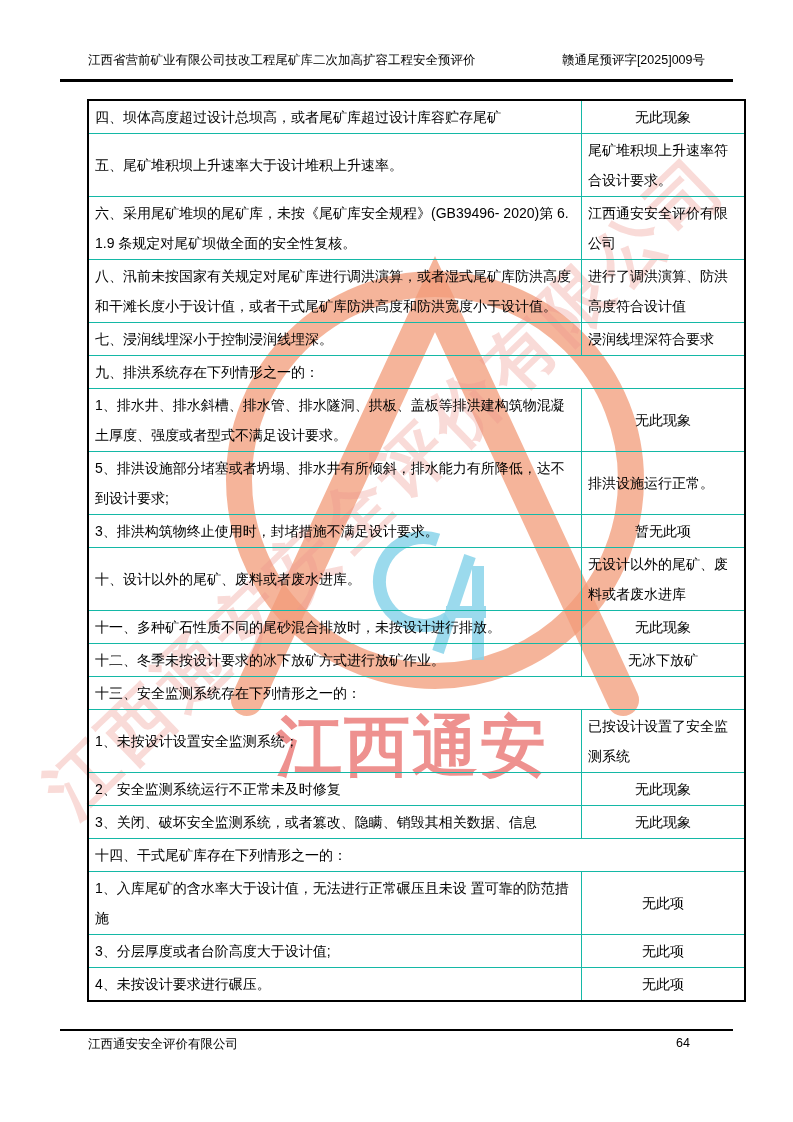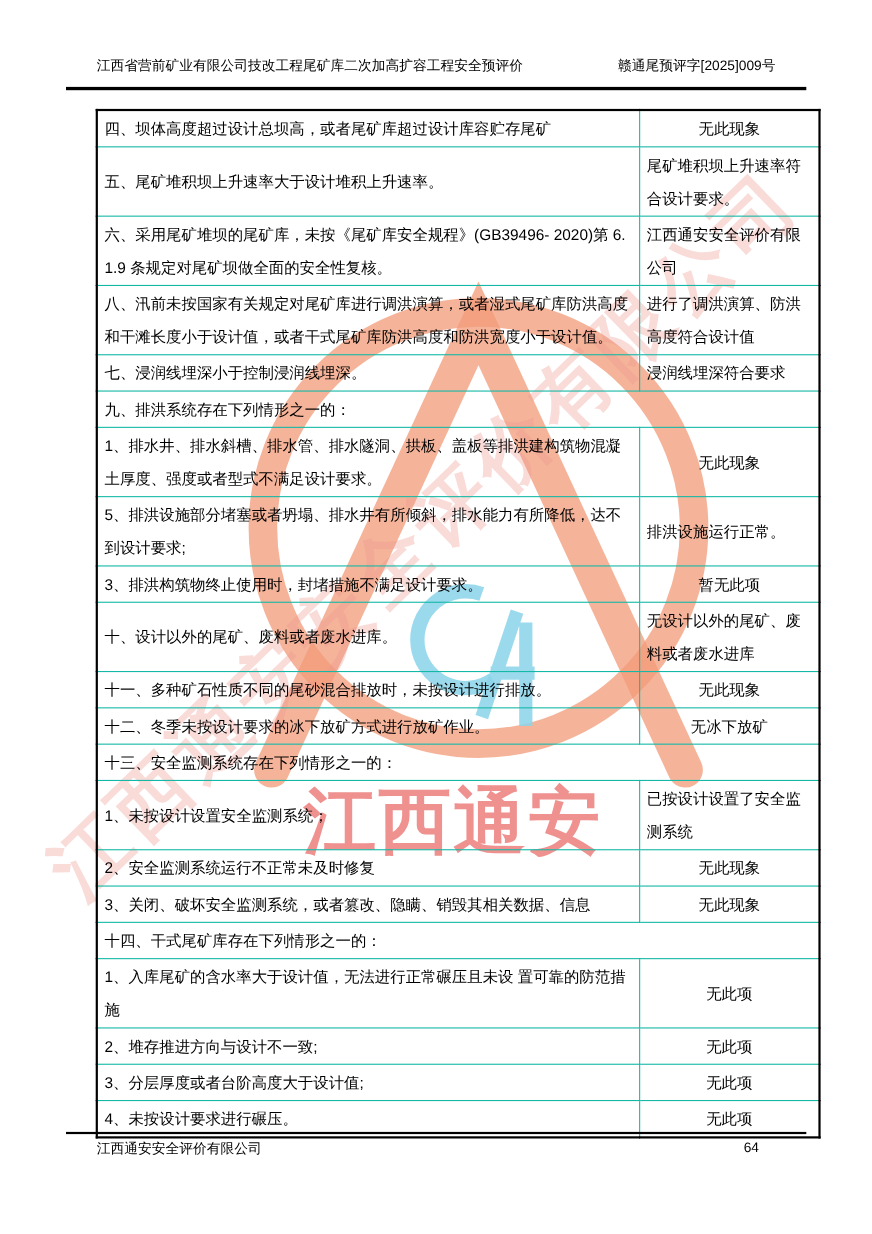--- a/index.html
+++ b/index.html
@@ -145,24 +145,20 @@
             <td class="result center">无此现象</td>
           </tr>
           <tr>
             <td colspan="2" class="span-row">十四、干式尾矿库存在下列情形之一的：</td>
           </tr>
           <tr>
             <td class="item">1、入库尾矿的含水率大于设计值，无法进行正常碾压且未设 置可靠的防范措施</td>
             <td class="result center">无此项</td>
           </tr>
           <tr>
-            <td class="item">2、堆存推进方向与设计不一致;</td>
-            <td class="result center">无此项</td>
-          </tr>
-          <tr>
             <td class="item">3、分层厚度或者台阶高度大于设计值;</td>
             <td class="result center">无此项</td>
           </tr>
           <tr>
             <td class="item">4、未按设计要求进行碾压。</td>
             <td class="result center">无此项</td>
           </tr>
         </tbody>
     </table>
 

